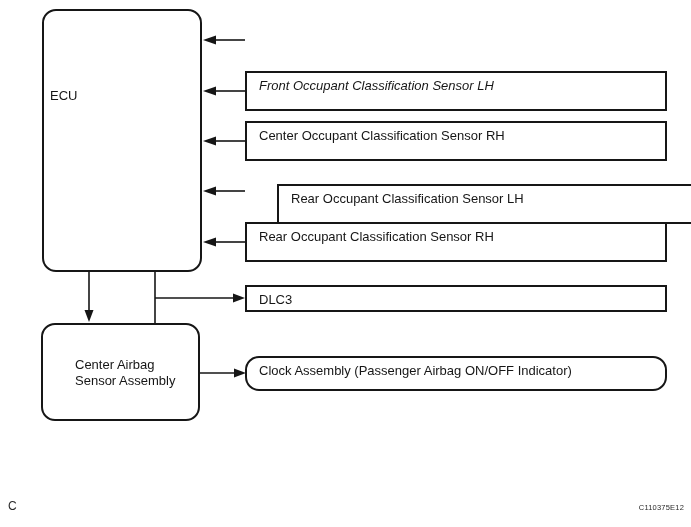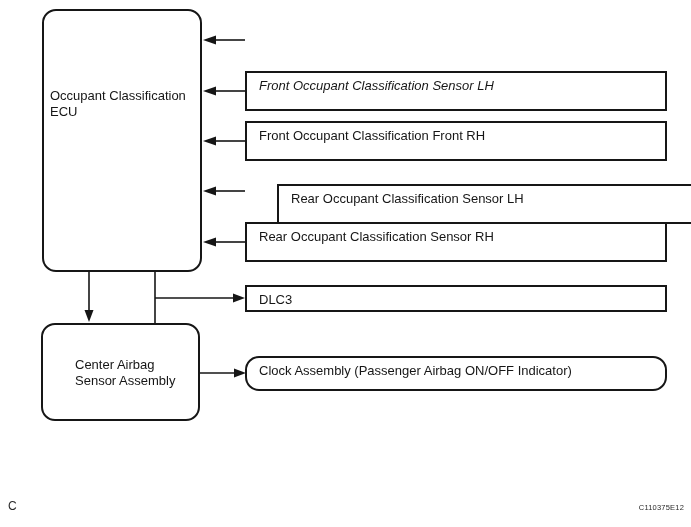--- a/index.html
+++ b/index.html
@@ -34,34 +34,33 @@
   .connector-layer{position:absolute;left:0;top:0;width:691px;height:527px;pointer-events:none;}
   .footer-marker{position:absolute;left:8px;top:499px;font-size:12px;color:#2a2a2a;}
   .figure-code{position:absolute;right:7px;top:503px;font-size:7.5px;color:#2a2a2a;letter-spacing:0.2px;}
 </style>
 </head>
 <body>
 
 <div class="page">
 
   <div class="box rounded ecu-box">
-    <div>Occupant Classification</div>
     <div>ECU</div>
   </div>
 
   <div class="box rounded cas-box">
     <div>Center Airbag</div>
     <div>Sensor Assembly</div>
   </div>
 
   <div class="box rbox rbox-2">
     <span>Front Occupant Classification Sensor LH</span>
   </div>
   <div class="box rbox rbox-3">
-    <span>Front Occupant Classification Front RH</span>
+    <span>Center Occupant Classification Sensor RH</span>
   </div>
   <div class="box rbox rbox-4">
     <span>Rear Occupant Classification Sensor LH</span>
   </div>
   <div class="box rbox rbox-5">
     <span>Rear Occupant Classification Sensor RH</span>
   </div>
 
   <div class="box dlc3-box">
     <span>DLC3</span>

